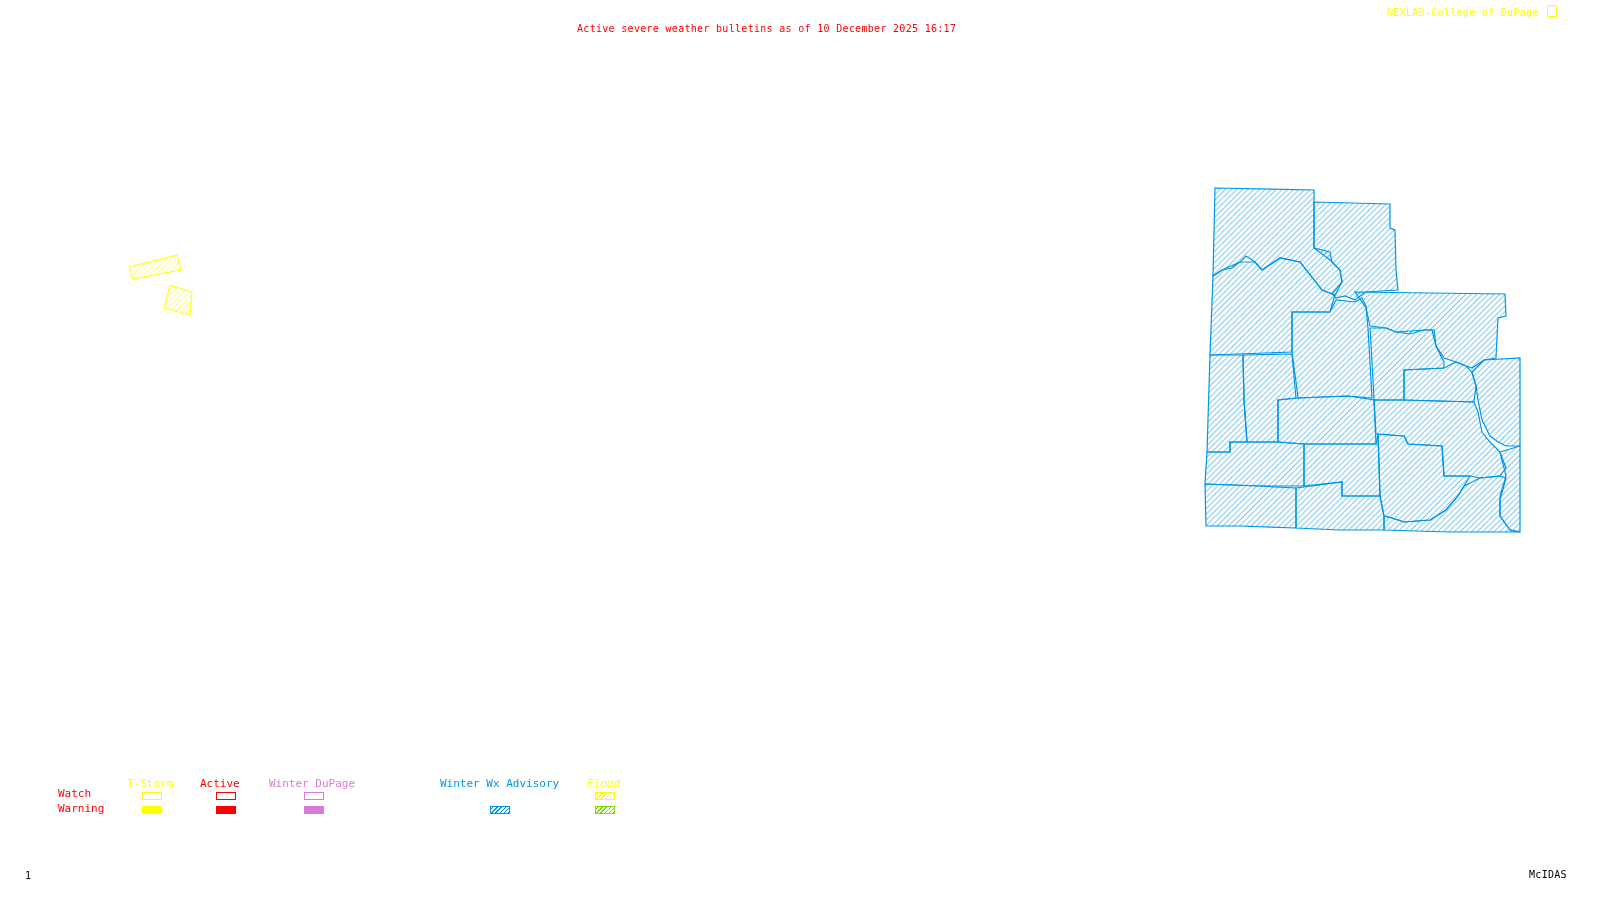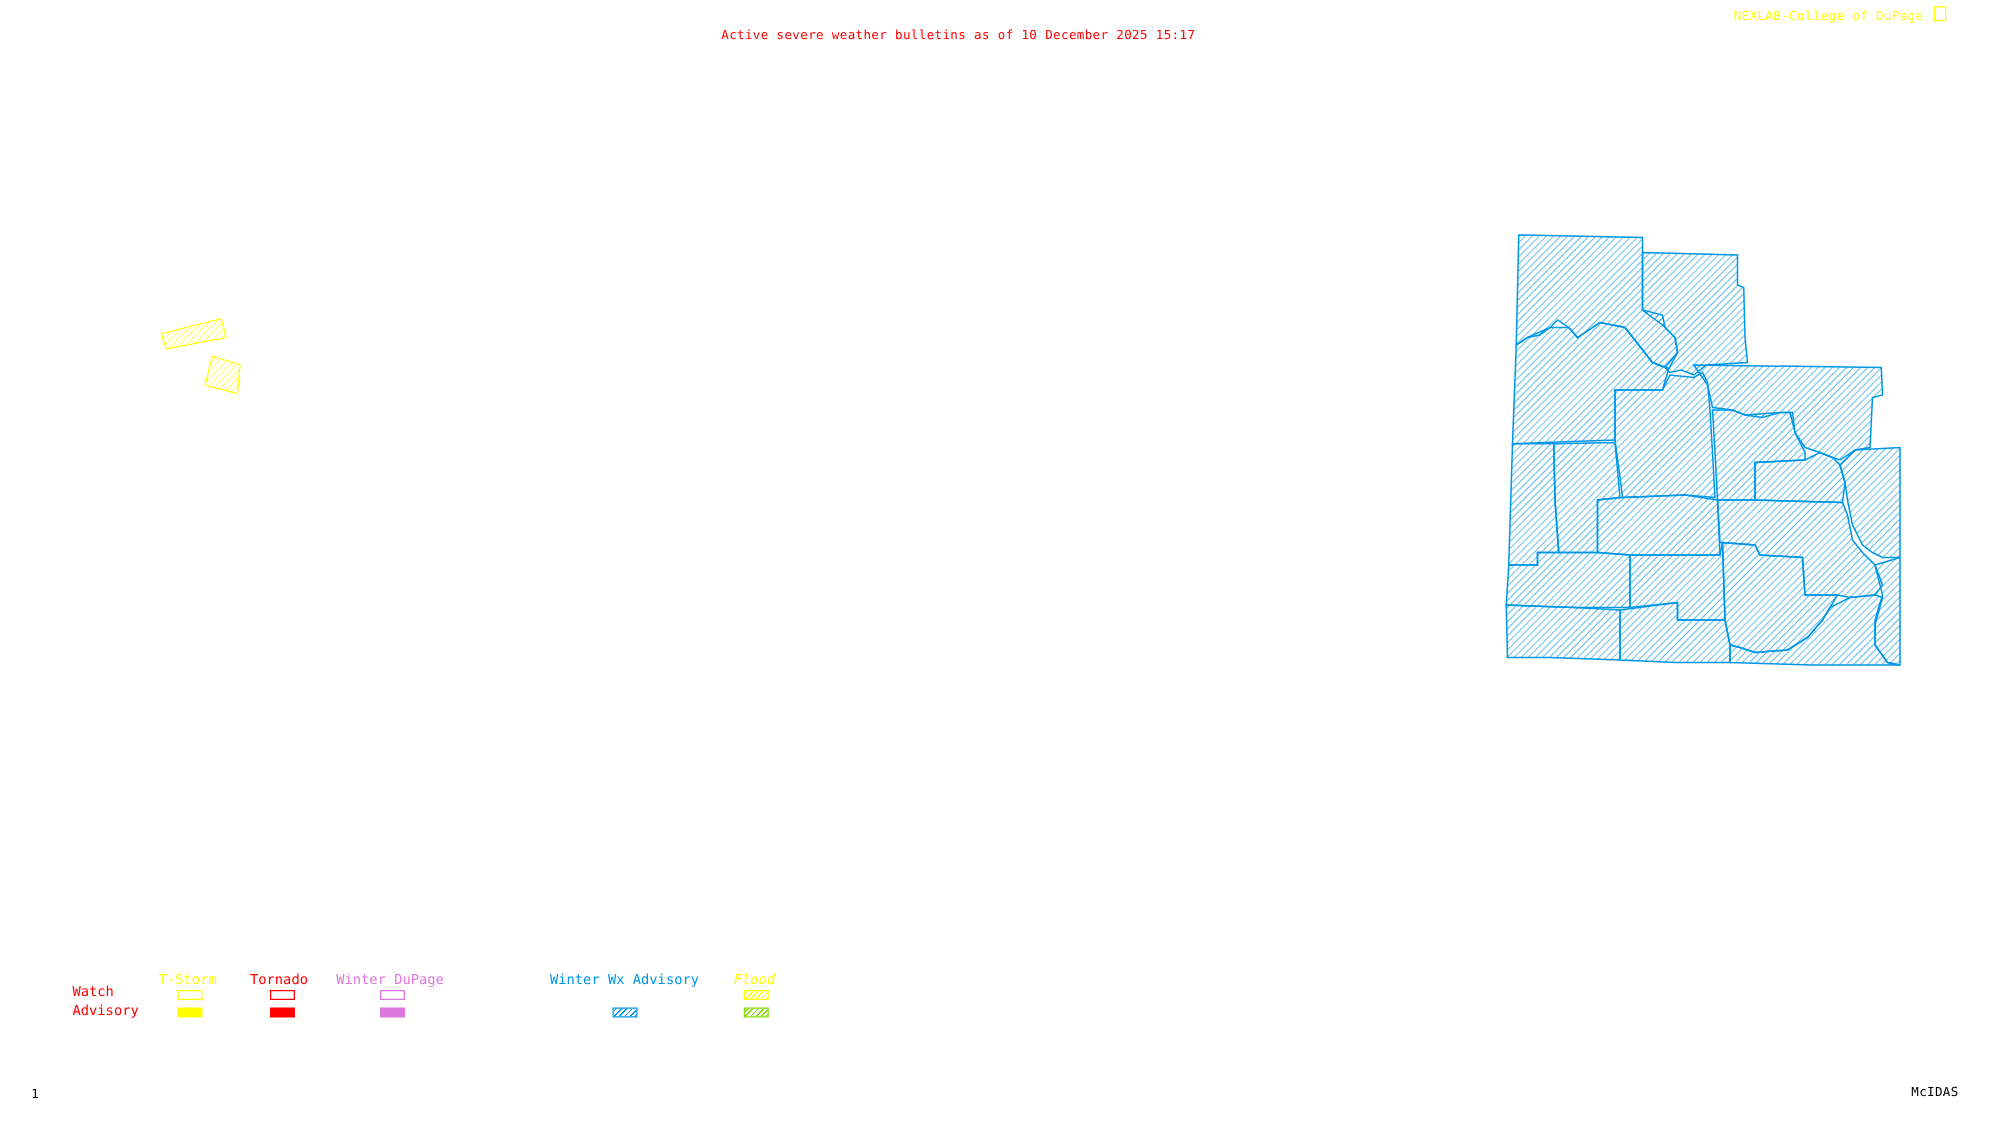--- a/index.html
+++ b/index.html
@@ -10,21 +10,21 @@
   #credit { left:1387px; top:5px; color:#ffff00; }
   #frame-num { left:25px; top:870px; color:#000000; }
   #mcidas { left:1502px; top:869px; color:#000000;margin-left:27px; }
   svg#map { position:absolute; left:0; top:0; }
   .legend-label { position:absolute; font-size:11px; white-space:nowrap; line-height:12px; }
   .swatch { position:absolute; width:20px; height:8px; box-sizing:border-box; }
 </style>
 </head>
 <body>
 
-<div class="txt" id="title">Active severe weather bulletins as of 10 December 2025 15:17</div>
+<div class="txt" id="title">Active severe weather bulletins as of 10 December 2025 16:17</div>
 <div class="txt" id="credit">
   <span>NEXLAB-College of DuPage</span>
   <span style="display:inline-block;width:8px;height:10px;border:1px solid #ffff00;margin-left:2px;vertical-align:-1px;"></span>
 </div>
 
 <svg id="map" width="1600" height="900">
   <defs>
     <pattern id="hatchBlue" patternUnits="userSpaceOnUse" width="4" height="4" patternTransform="rotate(45)">
       <line x1="0" y1="0" x2="0" y2="4" stroke="#0096e6" stroke-width="1"></line>
     </pattern>
@@ -59,24 +59,24 @@
     <path d="M1378,434 L1404,436 L1408,444 L1442,446 L1444,476 L1470,476 L1464,486 L1458,496 L1446,510 L1430,520 L1404,522 L1392,518 L1384,516 L1380,496 Z"></path>
     <path d="M1500,452 L1520,446 L1520,532 L1510,530 L1500,516 L1500,496 L1506,476 Z"></path>
     <path d="M1205,484 L1260,486 L1296,488 L1296,528 L1240,526 L1206,526 Z"></path>
     <path d="M1296,488 L1342,482 L1342,496 L1380,496 L1384,516 L1384,530 L1340,530 L1296,528 Z"></path>
     <path d="M1384,516 L1392,518 L1404,522 L1430,520 L1446,510 L1458,496 L1464,486 L1480,478 L1500,476 L1506,478 L1500,500 L1500,516 L1510,530 L1520,532 L1450,532 L1384,530 Z"></path>
   </g>
 </svg>
 
 <div>
   <div class="legend-label" style="left:58px;top:788px;color:#ff0000;">Watch</div>
-  <div class="legend-label" style="left:58px;top:803px;color:#ff0000;">Advisory</div>
+  <div class="legend-label" style="left:58px;top:803px;color:#ff0000;">Warning</div>
 
   <div class="legend-label" style="left:127px;top:778px;color:#ffff00;text-align:right;">T-Storm</div>
-  <div class="legend-label" style="left:200px;top:778px;color:#ff0000;">Tornado</div>
+  <div class="legend-label" style="left:200px;top:778px;color:#ff0000;">Active</div>
   <div class="legend-label" style="left:269px;top:778px;color:#dc78dc;">Winter DuPage</div>
   <div class="legend-label" style="left:440px;top:778px;color:#0096e6;text-align:center;">Winter Wx Advisory</div>
   <div class="legend-label" style="left:587px;top:778px;color:#ffff00;font-style:italic;">Flood</div>
 
   <div class="swatch" style="left:142px;top:792px;border:1px solid #ffff00;"></div>
   <div class="swatch" style="left:142px;top:806px;background:#ffff00;"></div>
   <div class="swatch" style="left:216px;top:792px;border:1px solid #ff0000;"></div>
   <div class="swatch" style="left:216px;top:806px;background:#ff0000;"></div>
   <div class="swatch" style="left:304px;top:792px;border:1px solid #dc78dc;"></div>
   <div class="swatch" style="left:304px;top:806px;background:#dc78dc;"></div>

